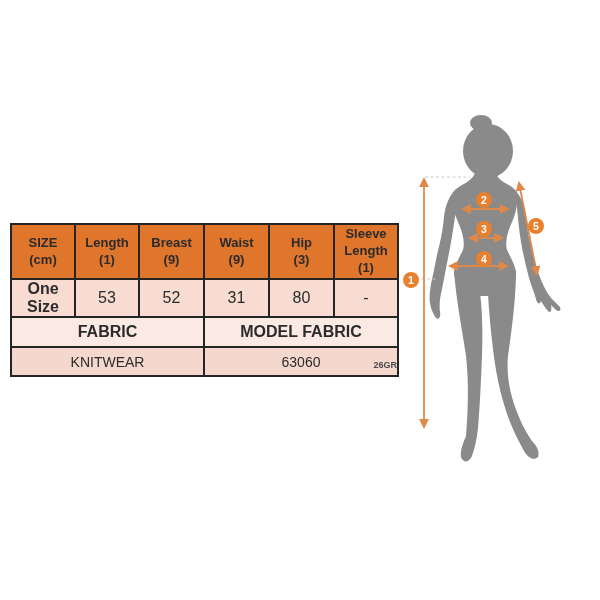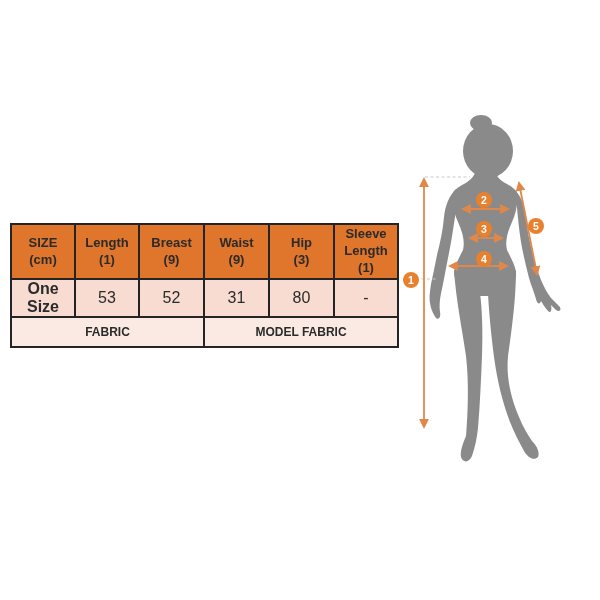--- a/index.html
+++ b/index.html
@@ -11,21 +11,21 @@
     border-collapse:collapse;table-layout:fixed;
     text-align:center;color:#2b2b2b;margin-top:16px;
   }
   .size-table th,.size-table td{border:2px solid #242424;padding:0;vertical-align:middle;overflow:hidden;}
   .size-table th{
     background:#E0752C;font-size:13px;font-weight:bold;
     white-space:pre-line;line-height:1.3;height:53px;
   }
   .row-size td{background:#F8DCD2;font-size:16px;height:27px;}
   .row-size td.strong{font-weight:bold;}
-  .row-label td{background:#FAEAE3;font-size:12px;font-weight:bold;height:28px;}
+  .row-label td{background:#FAEAE3;font-size:16px;font-weight:bold;height:28px;}
   .row-value td{background:#F5D8CD;font-size:14px;height:27px;}
 
   .footnote{
     position:absolute;left:10px;top:360px;width:387px;
     text-align:right;font-size:9px;font-weight:bold;color:#4a4a4a;
   }
 
   .diagram{position:absolute;left:395px;top:105px;width:185px;height:375px;}
   .sil{fill:#8A8A8A;stroke:none;}
   .mline{stroke:#E0884A;stroke-width:1.8;fill:none;}
@@ -68,23 +68,28 @@
         <td>53</td>
         <td>52</td>
         <td>31</td>
         <td>80</td>
         <td>-</td>
       </tr>
       <tr class="row-label">
         <td colspan="3">FABRIC</td>
         <td colspan="3">MODEL FABRIC</td>
       </tr>
+      <tr class="row-value">
+        <td colspan="3">KNITWEAR</td>
+        <td colspan="3">63060</td>
+      </tr>
     </tbody>
   </table>
 
+  <div class="footnote">26GR</div>
 
   <svg class="diagram" viewBox="395 105 185 375" xmlns="http://www.w3.org/2000/svg">
     <defs>
       <marker id="ah" viewBox="0 0 10 10" refX="8" refY="5" markerWidth="5.5" markerHeight="5.5" orient="auto-start-reverse">
         <path d="M0,0 L10,5 L0,10 z" fill="#E0884A"></path>
       </marker>
     </defs>
 
     <g class="sil">
       <ellipse cx="481" cy="123" rx="11" ry="8"></ellipse>

